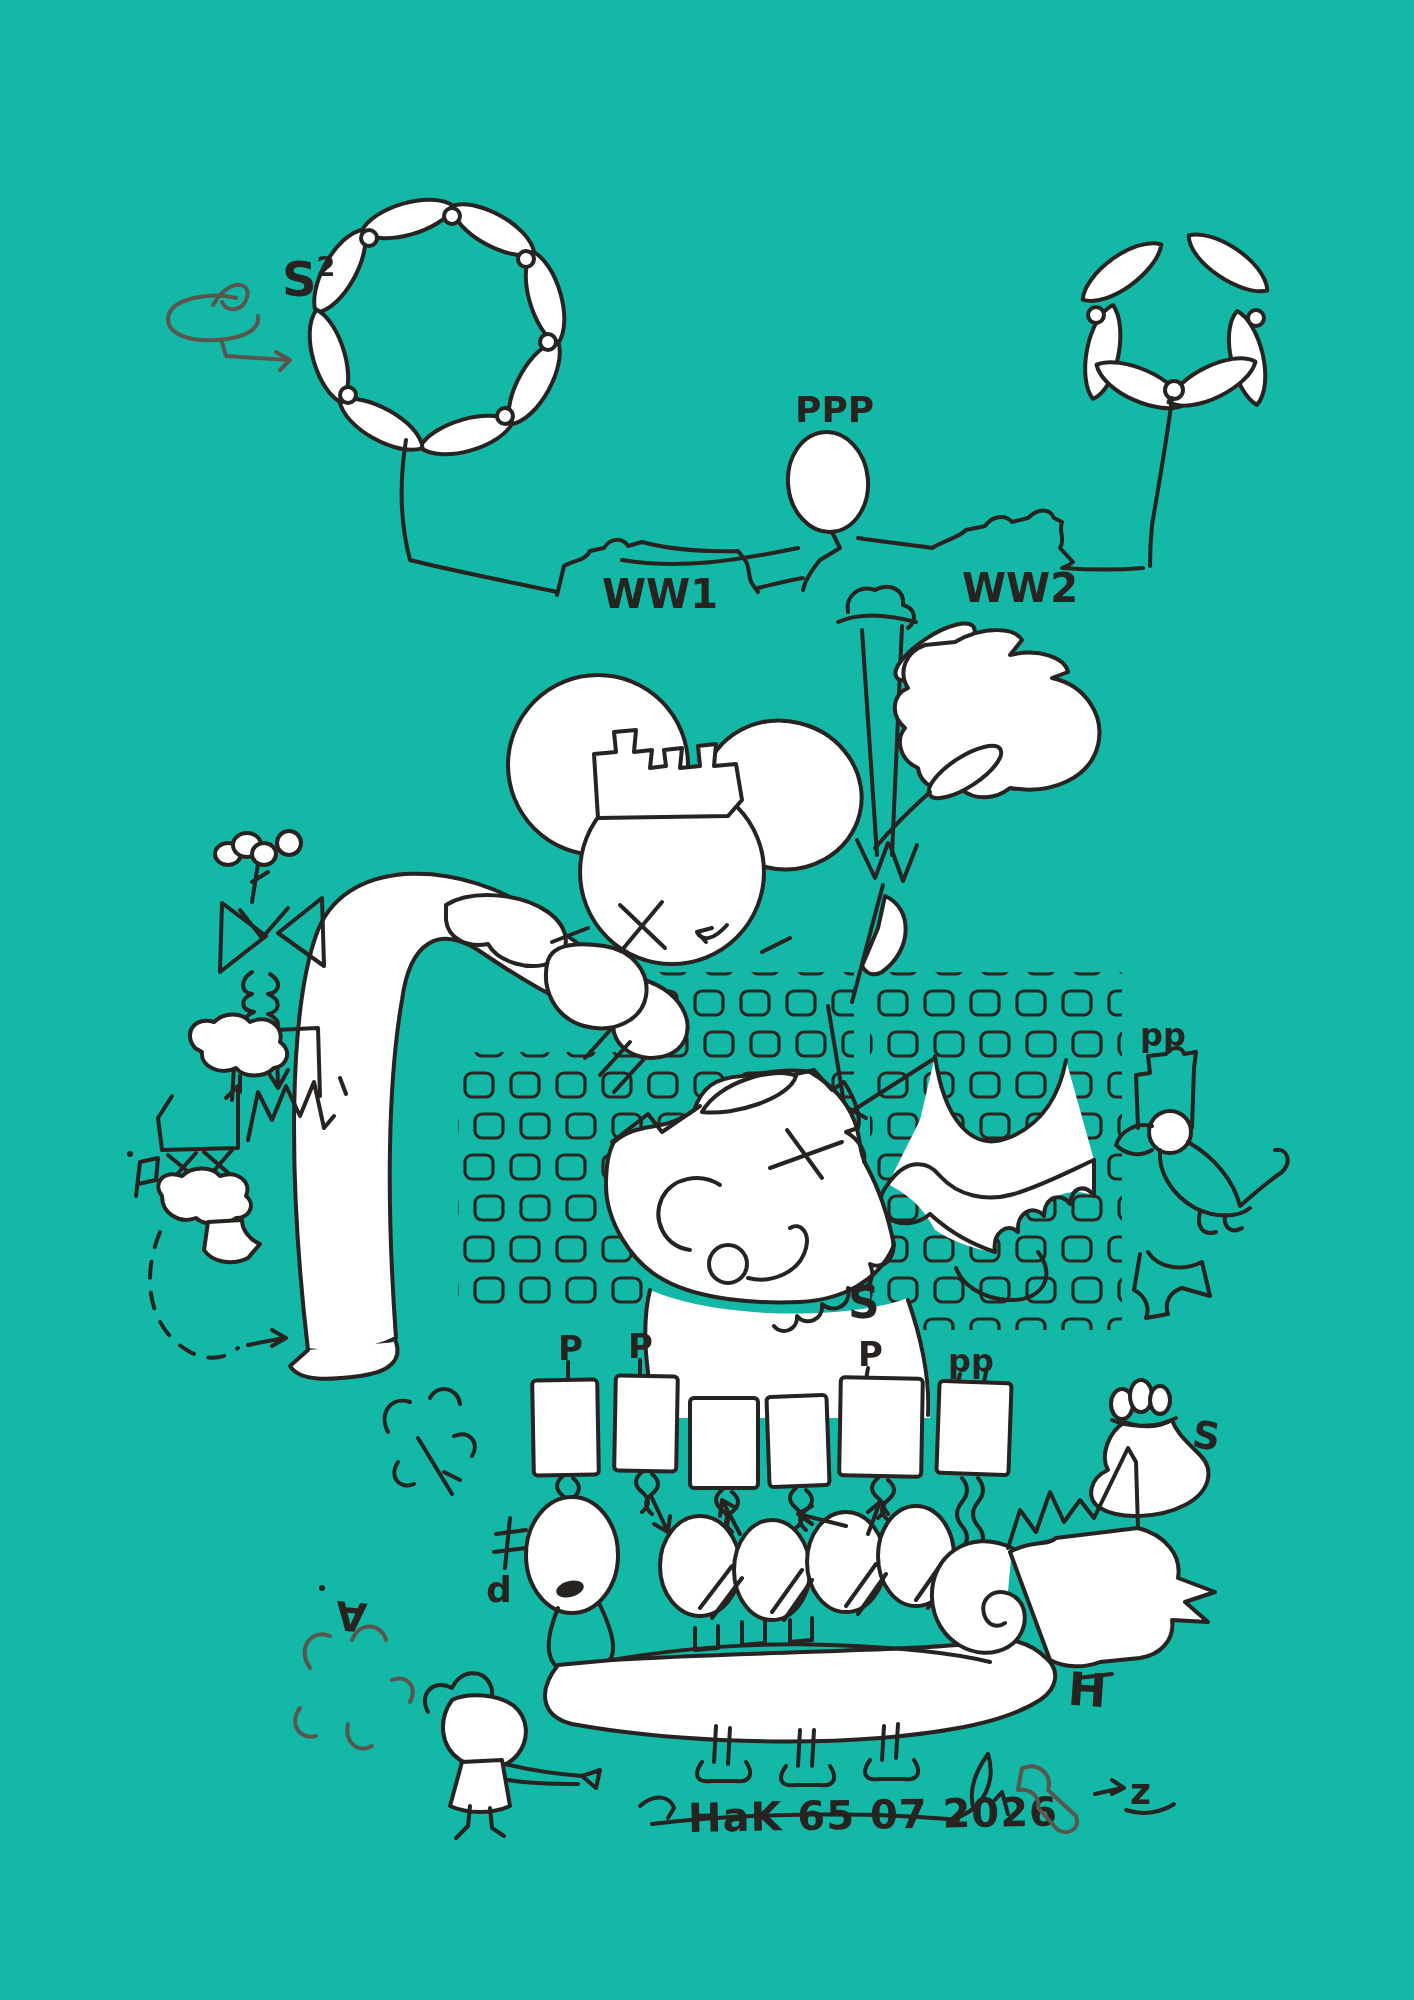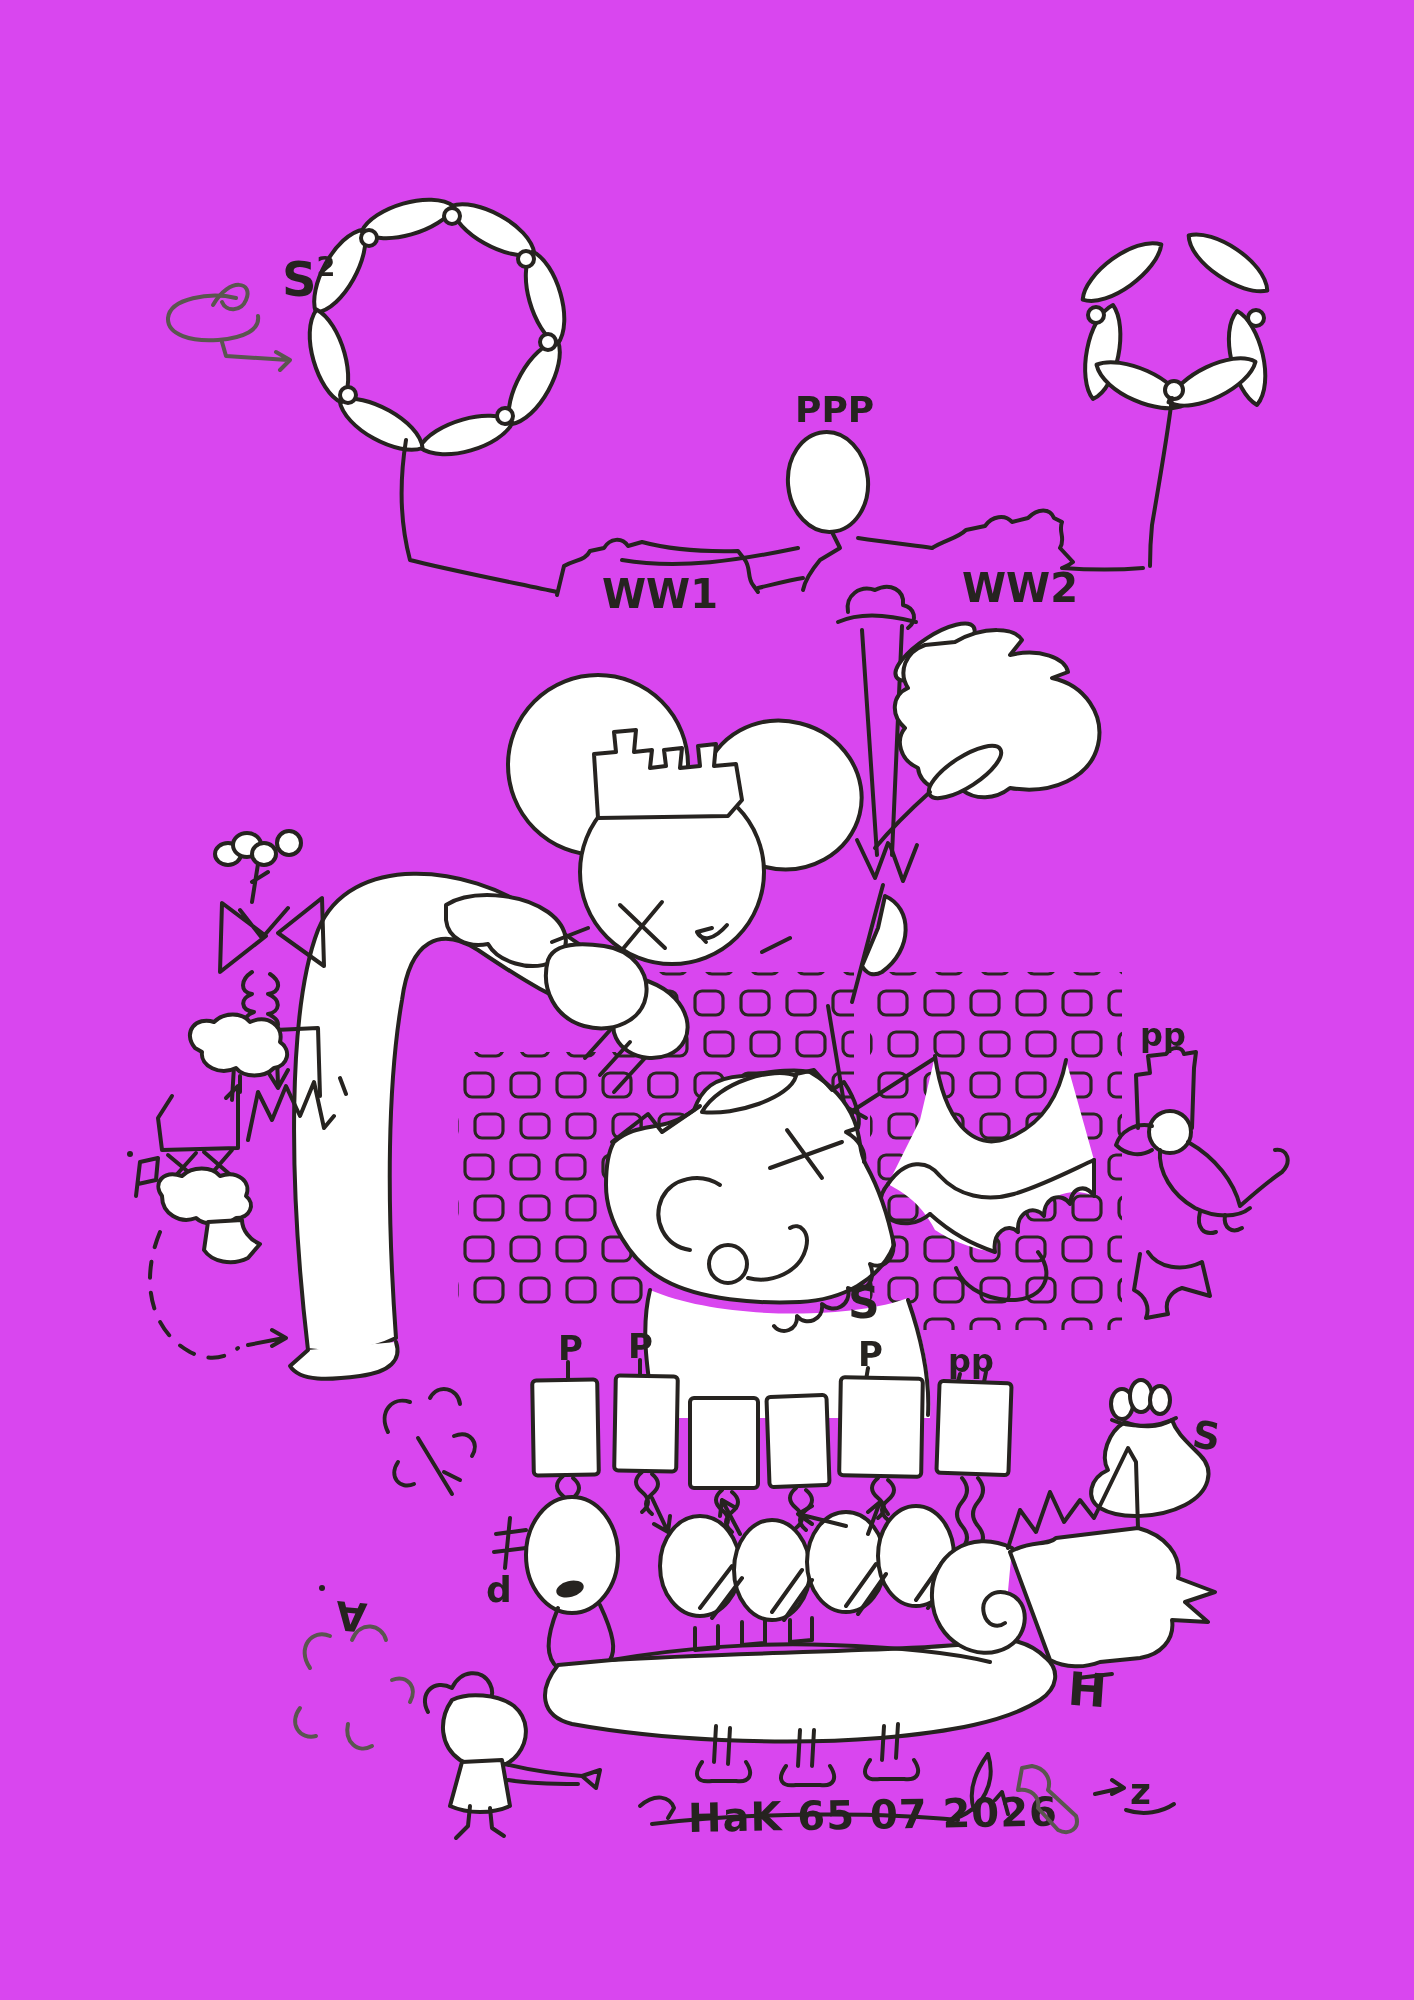--- a/index.html
+++ b/index.html
@@ -1,16 +1,16 @@
 <!DOCTYPE html>
 <html><head>
 <meta charset="utf-8">
 <style>
   html,body{margin:0;padding:0;background:#ffffff;}
-  .page{position:relative;width:1414px;height:2000px;background:#d946ef;overflow:hidden;}
+  .page{position:relative;width:1414px;height:2000px;background:#14b8a6;overflow:hidden;}
   svg{position:absolute;left:0;top:0;}
   .s{fill:none;stroke:#262320;stroke-width:4;stroke-linecap:round;stroke-linejoin:round;}
   .sw{fill:#ffffff;stroke:#262320;stroke-width:4;stroke-linecap:round;stroke-linejoin:round;}
   .fillw{fill:#ffffff;stroke:none;}
   .lt{stroke:#5a564f;}
   .ink{fill:#262320;stroke:none;}
   text{fill:#262320;font-family:"DejaVu Sans",sans-serif;font-weight:bold;}
   .handw{font-family:"DejaVu Sans",sans-serif;}
 </style>
 </head>

